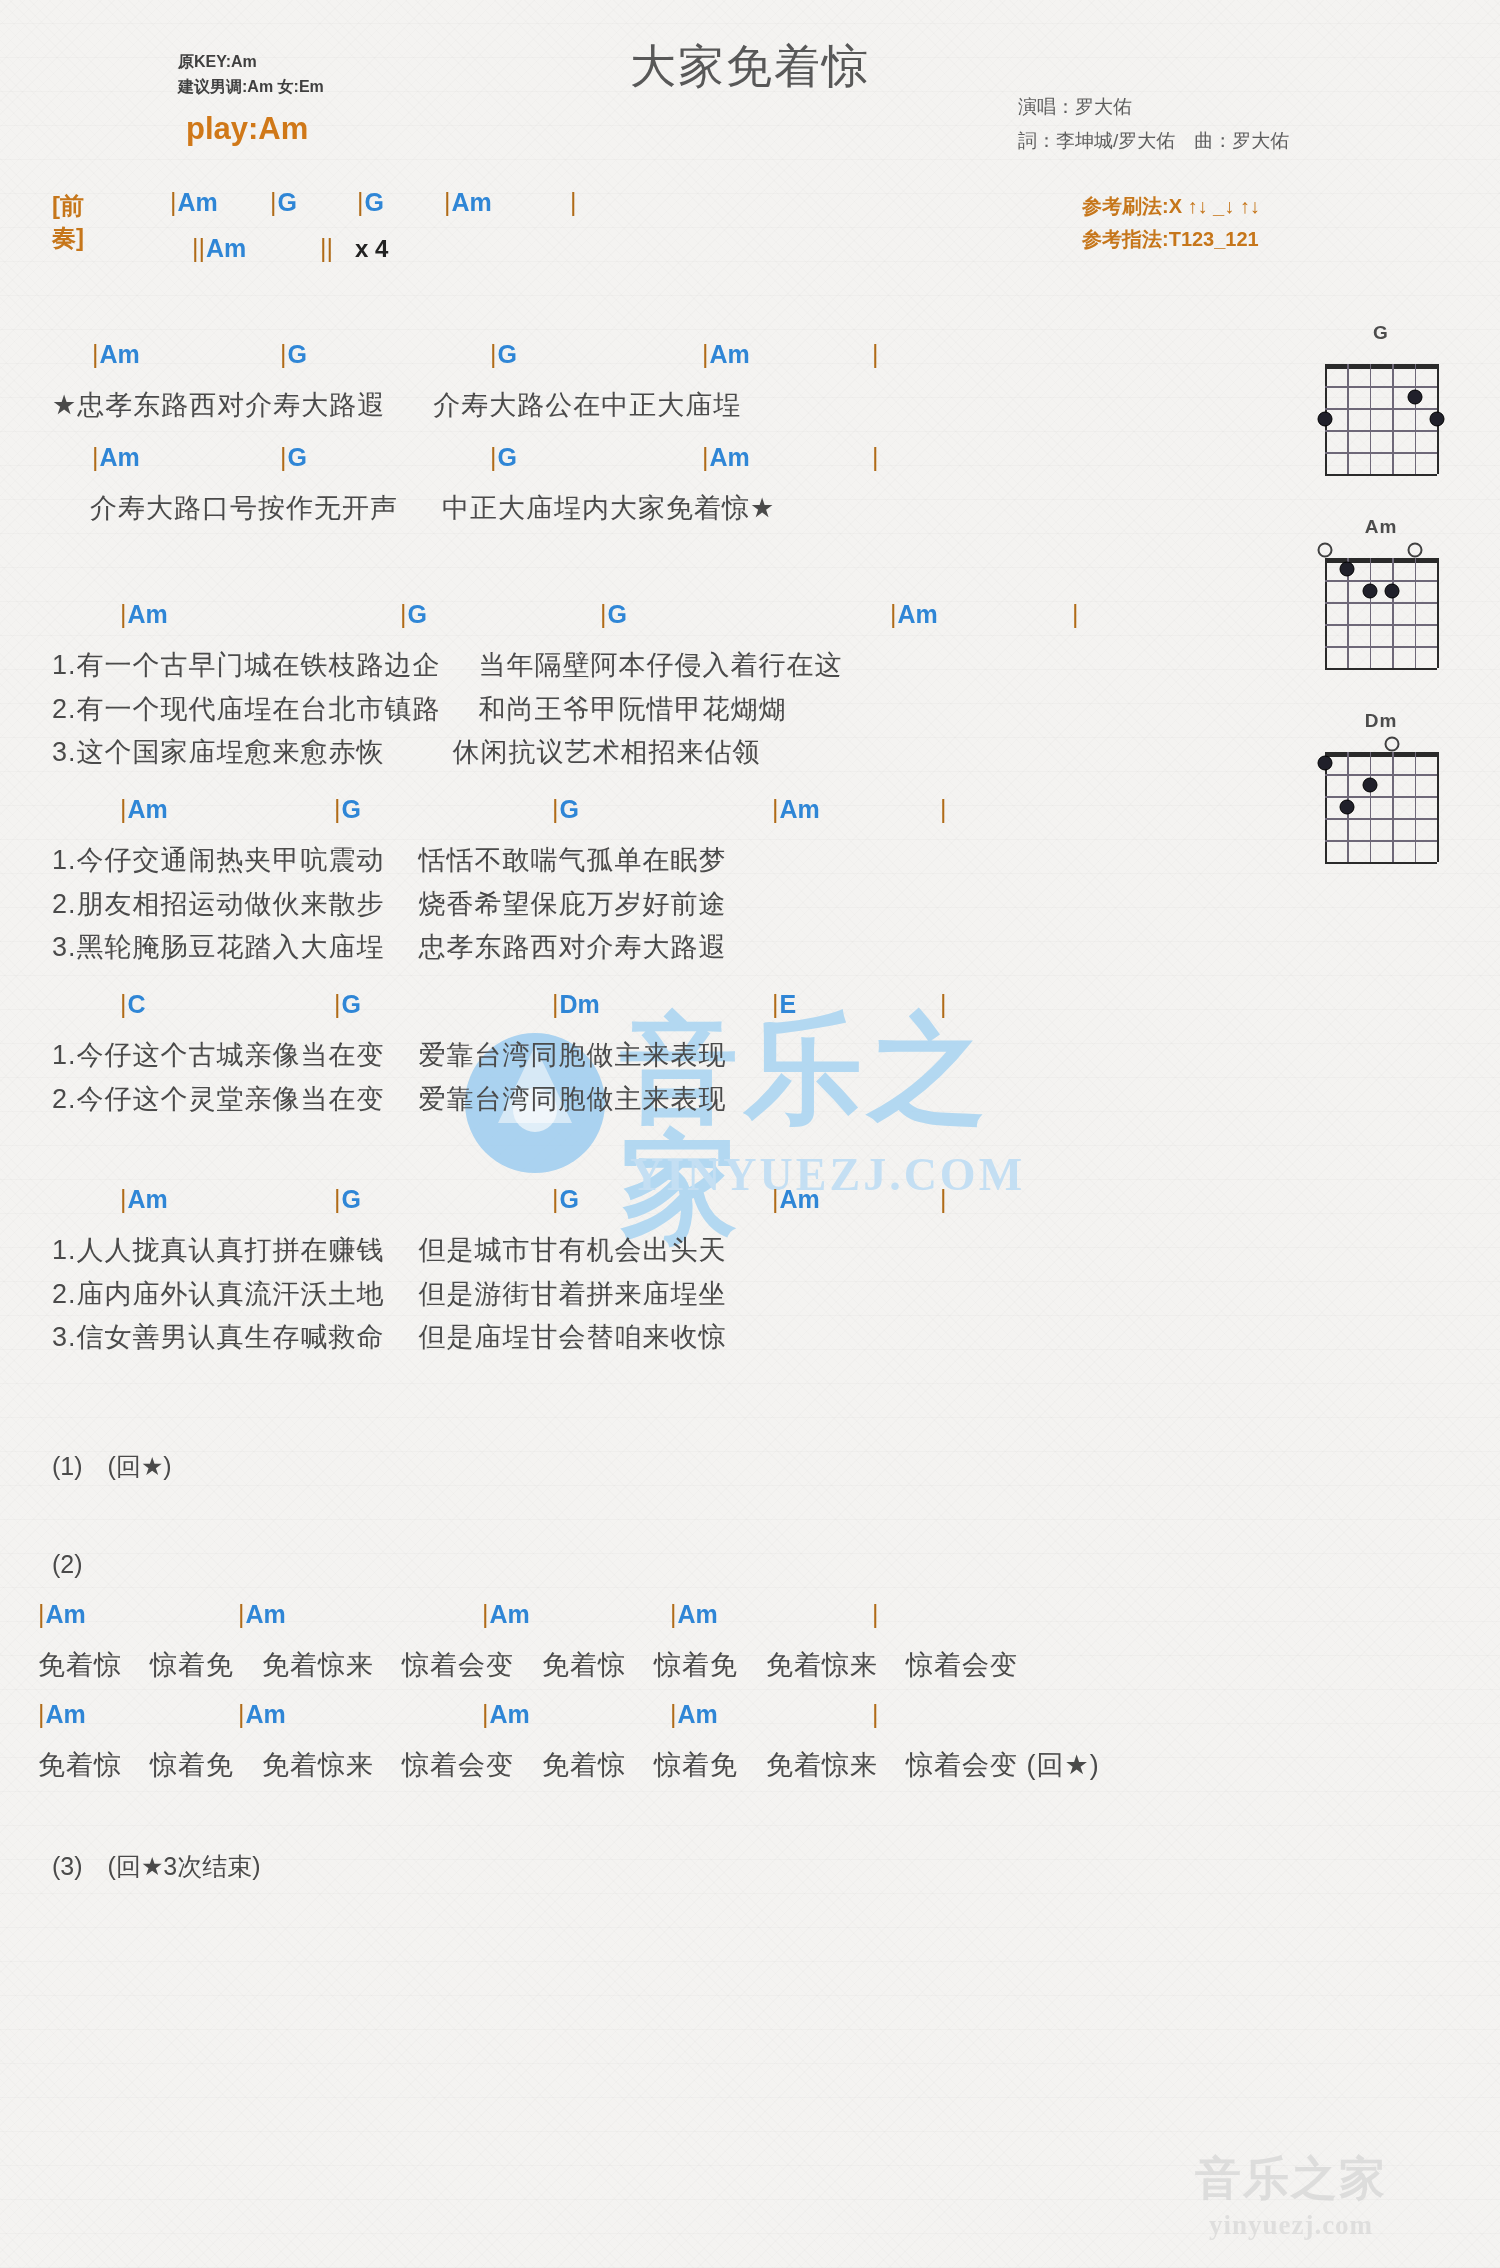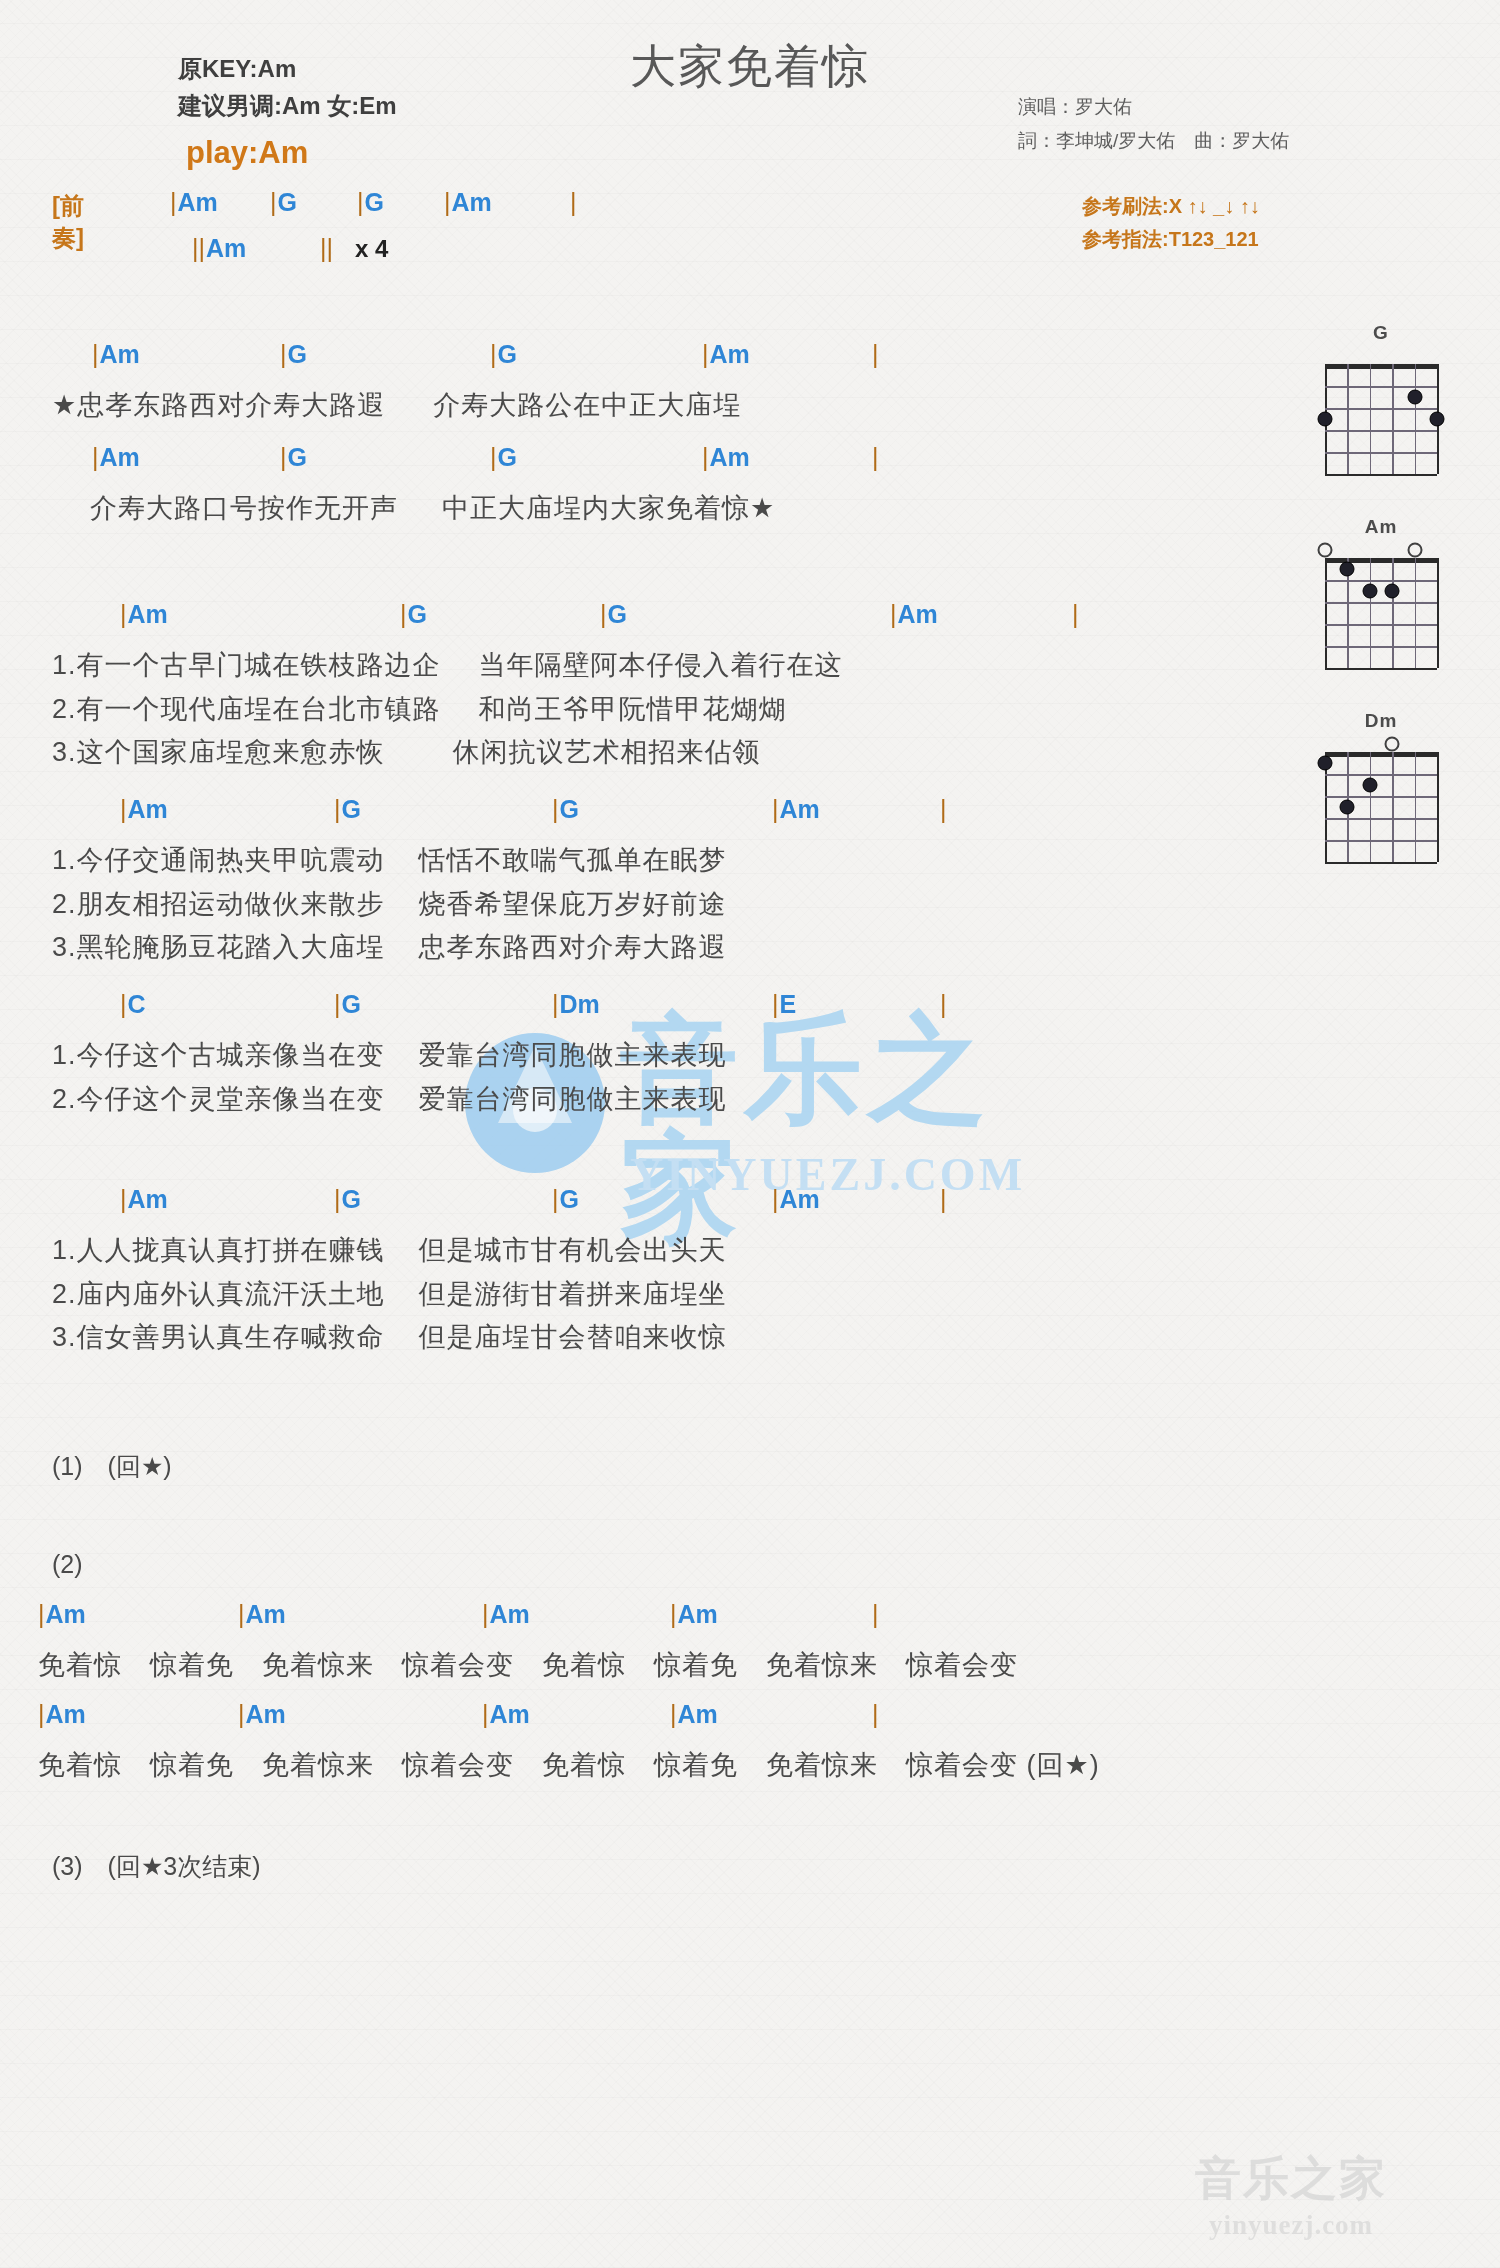--- a/index.html
+++ b/index.html
@@ -18,21 +18,21 @@
       repeating-linear-gradient(45deg, rgba(0,0,0,0.012) 0 1px, transparent 1px 7px),
       repeating-linear-gradient(-45deg, rgba(0,0,0,0.012) 0 1px, transparent 1px 9px),
       repeating-linear-gradient(0deg, rgba(0,0,0,0.018) 0 1px, transparent 1px 34px);
     pointer-events:none;
     z-index:0;
   }
   .page{position:absolute;inset:0;z-index:2;}
 
   
   .hdr-left{position:absolute;left:178px;top:50px;line-height:1.55;}
-  .hdr-left .l1,.hdr-left .l2{font-size:24px;color:#3f3f3f;font-weight:bold;}
+  .hdr-left .l1,.hdr-left .l2{font-size:16px;color:#3f3f3f;font-weight:bold;}
   .hdr-left .l3{font-size:31px;color:#d07818;font-weight:bold;margin-top:5px;margin-left:8px;}
 
   .title{
     position:absolute;left:0;right:0;top:36px;
     text-align:center;font-size:46px;font-weight:normal;
     color:#585858;letter-spacing:2px;
   }
   .hdr-right{position:absolute;left:1018px;top:90px;line-height:1.8;}
   .hdr-right div{font-size:19px;color:#5d5d5d;}
 

